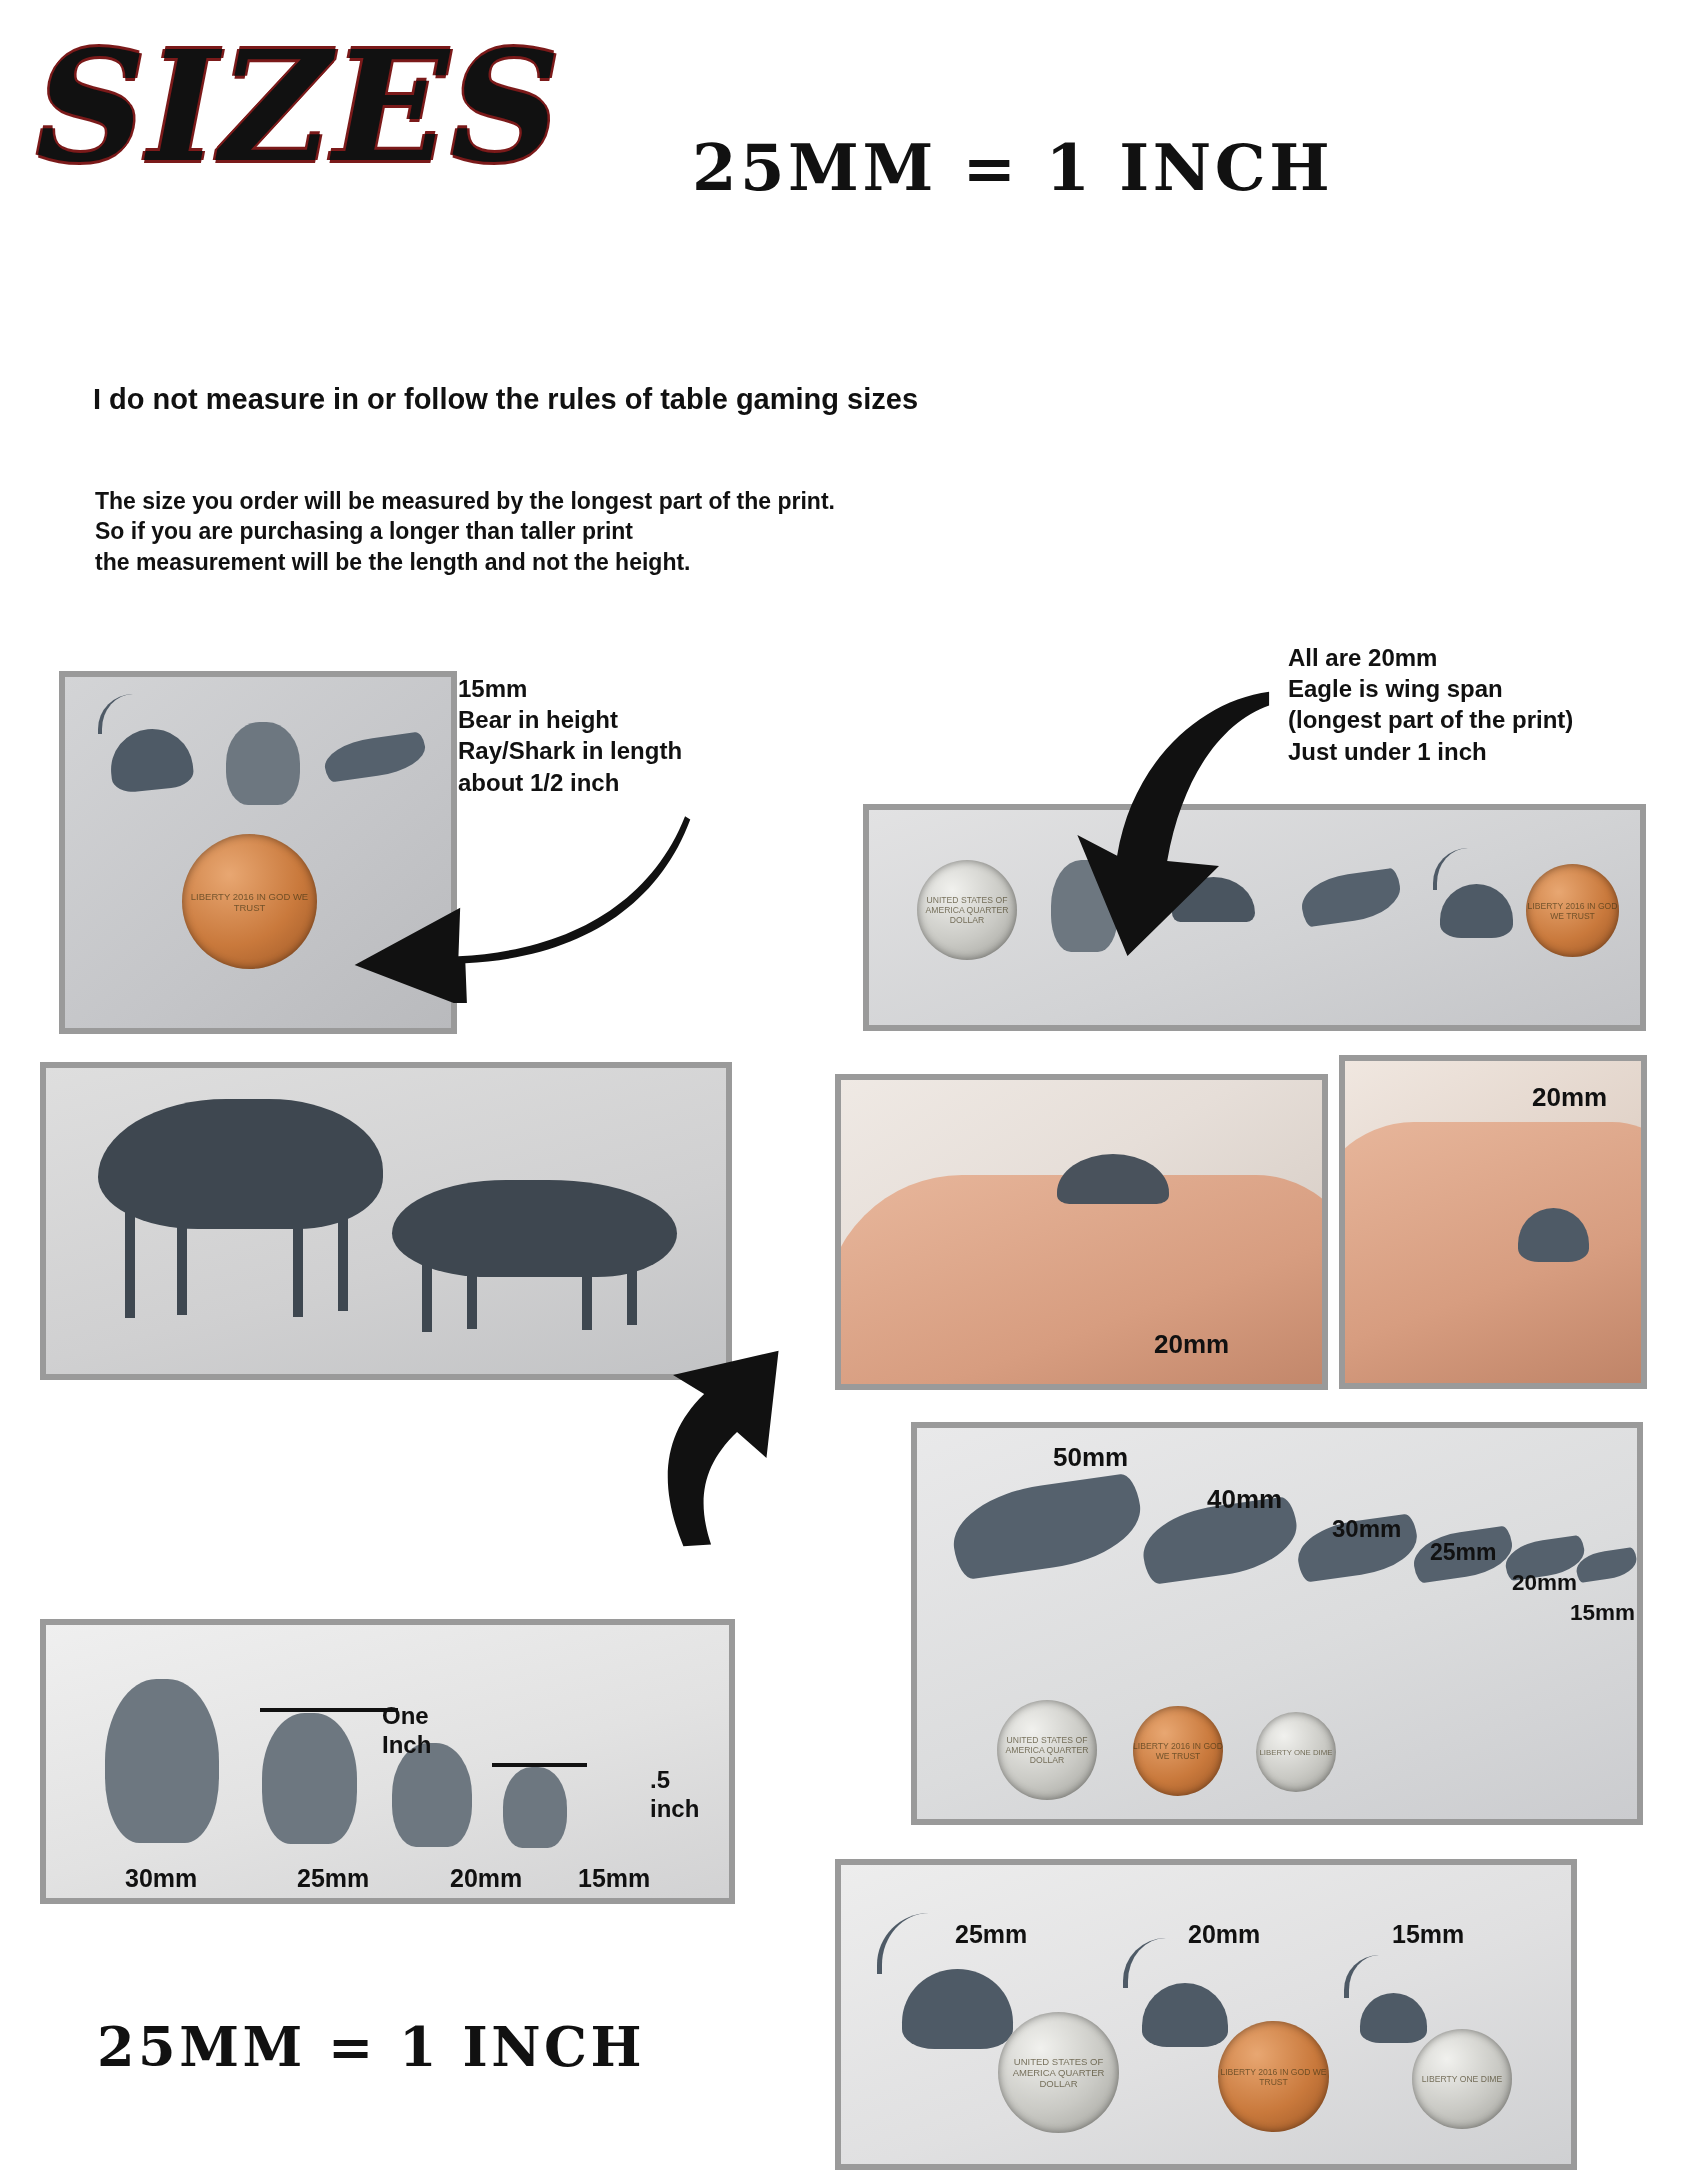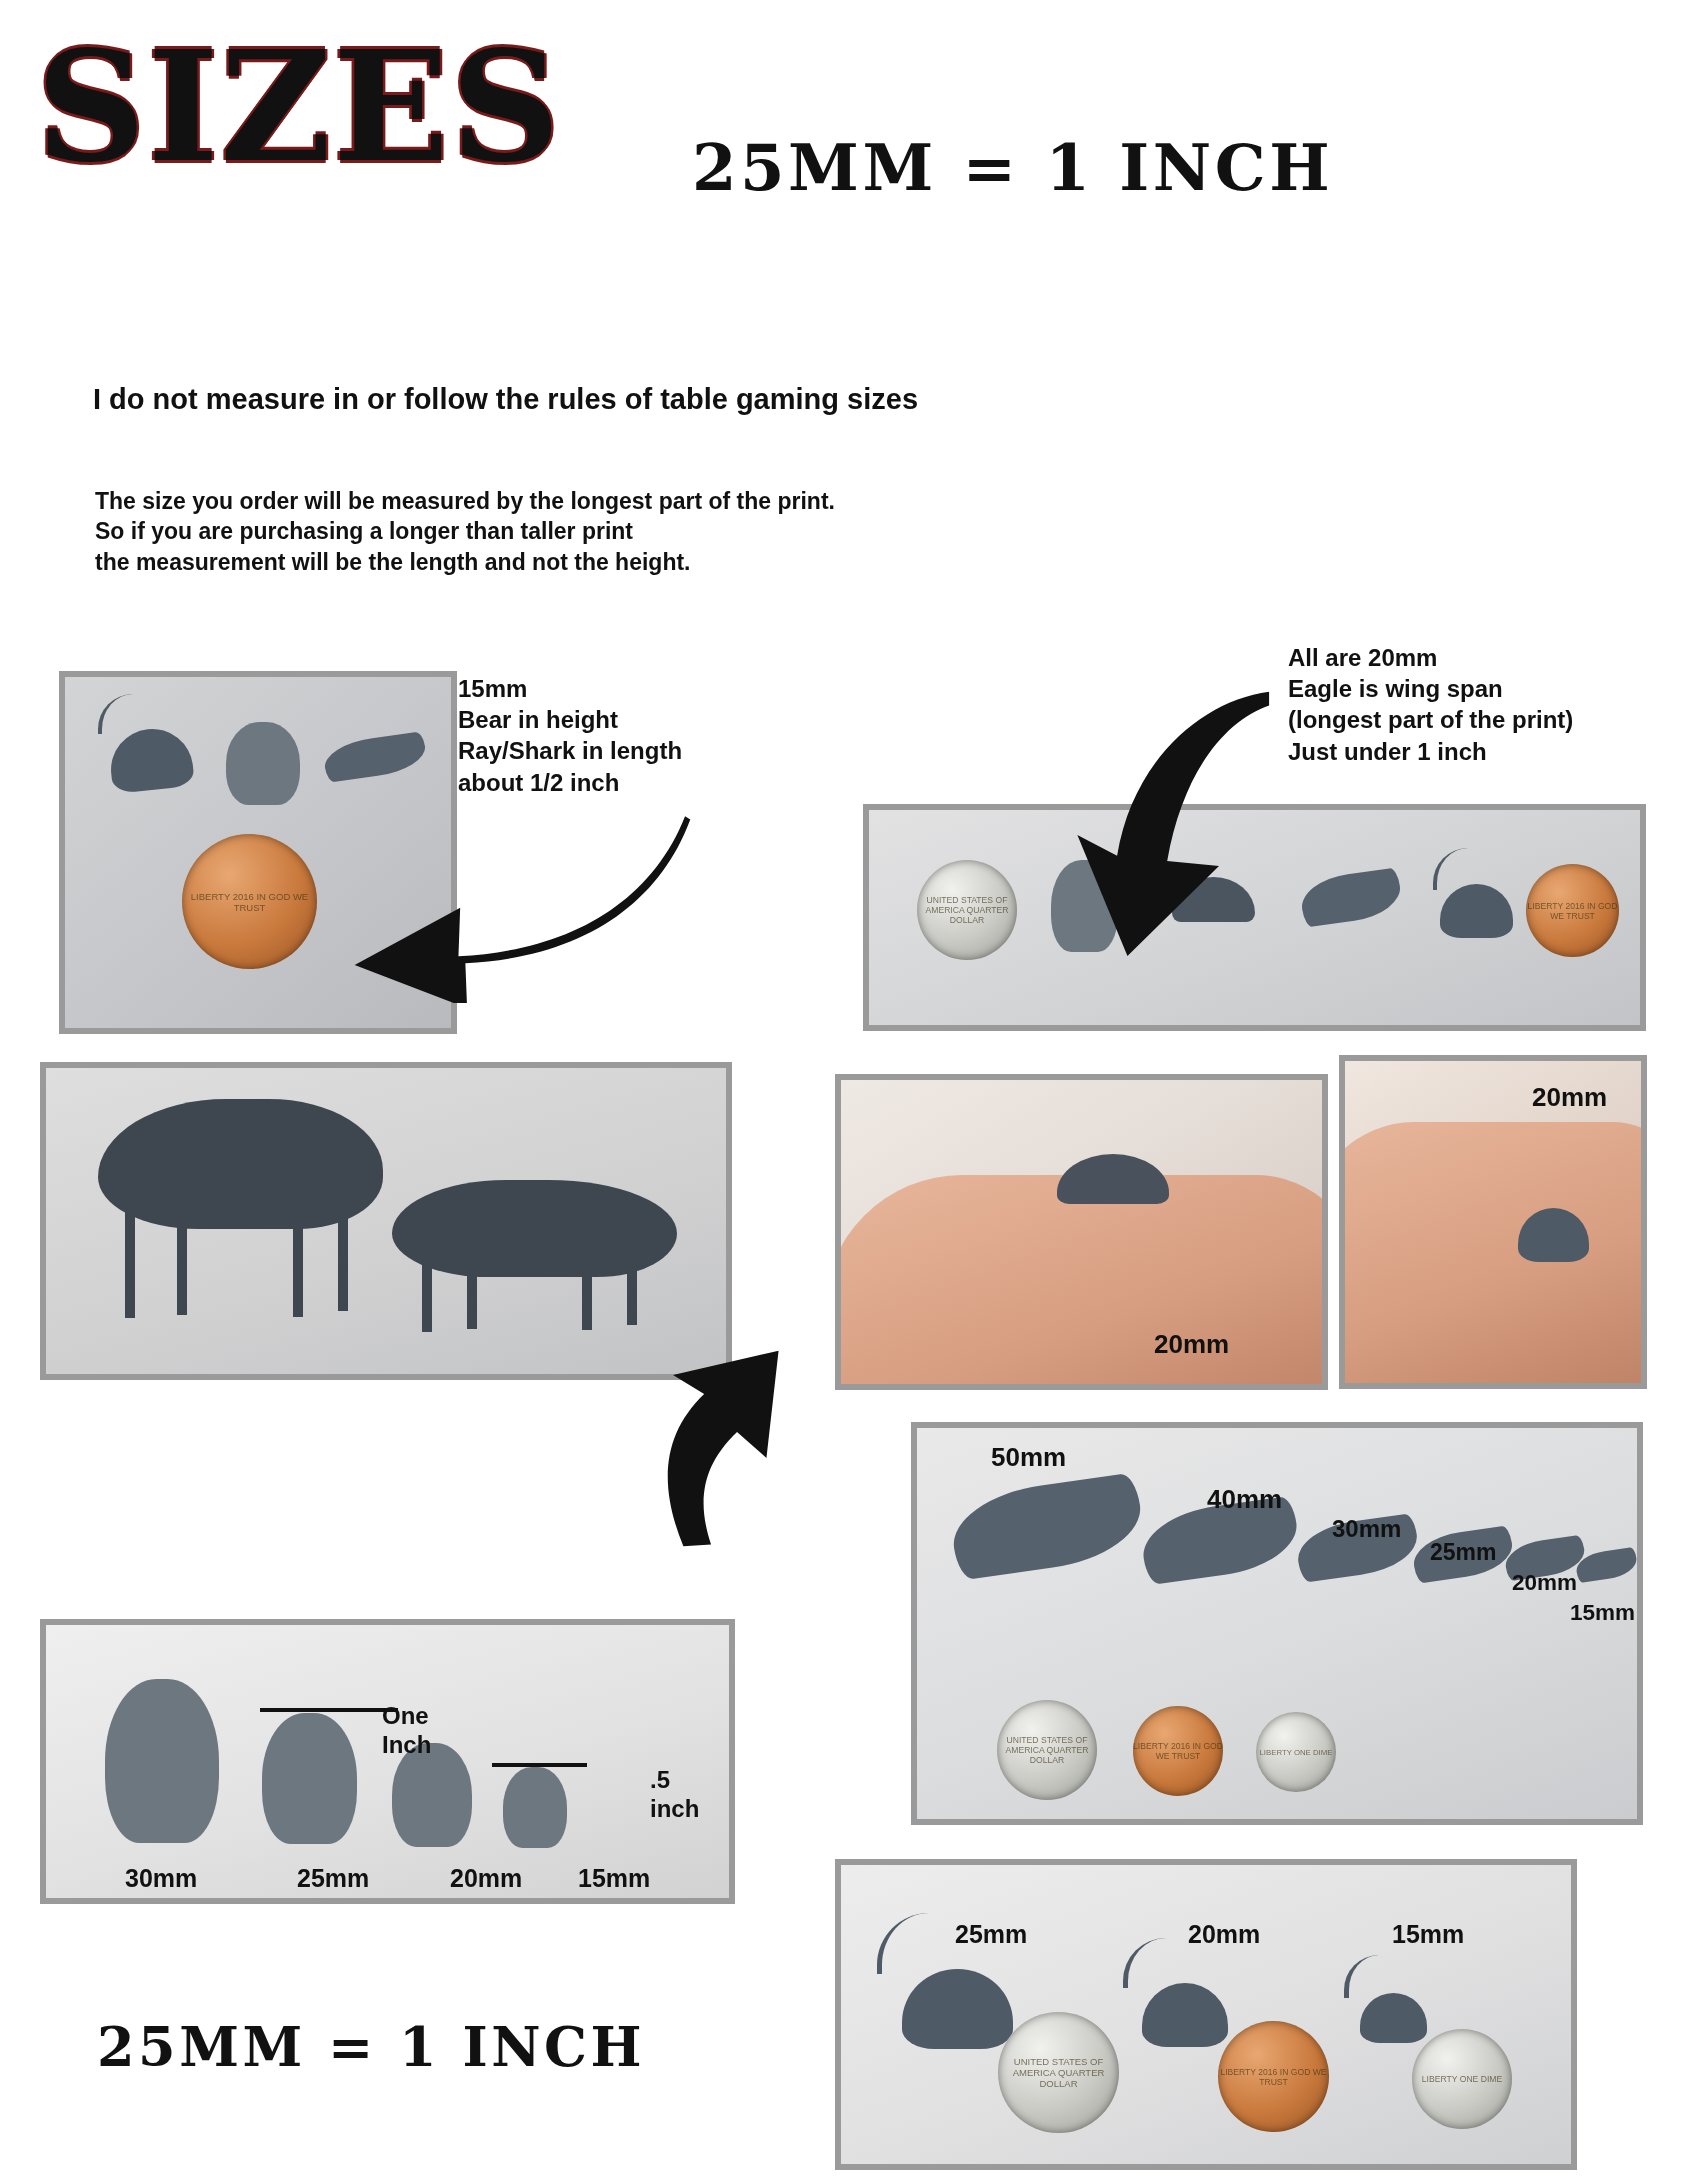--- a/index.html
+++ b/index.html
@@ -16,20 +16,21 @@
   
   .title-sizes{
     position:absolute;left:36px;top:31px;
     font-family:"DejaVu Serif", serif;
     font-weight:bold;
     font-size:152px;
     letter-spacing:1.7px;
     color:#111;
     text-shadow: 2.6px 0 0 #7b1a1a, -2.6px 0 0 #7b1a1a, 0 2.6px 0 #7b1a1a, 0 -2.6px 0 #7b1a1a;
     line-height:1;
+    font-style:italic;
   }
   .title-conv{
     position:absolute;left:692px;top:130px;
     font-family:"DejaVu Serif", serif;
     font-weight:bold;
     font-size:64px;
     letter-spacing:3.5px;
     color:#111;
   }
   .subtitle{
@@ -218,21 +219,21 @@
     <div class="shark" style="left:225px;top:78px;width:156px;height:69px;"></div>
     <div class="shark" style="left:380px;top:93px;width:121px;height:54px;"></div>
     <div class="shark" style="left:496px;top:104px;width:100px;height:45px;"></div>
     <div class="shark" style="left:588px;top:112px;width:80px;height:36px;"></div>
     <div class="shark" style="left:659px;top:123px;width:61px;height:28px;"></div>
 
     <div class="coin silver" style="left:80px;top:272px;width:100px;height:100px;font-size:8.6px;">UNITED STATES OF AMERICA QUARTER DOLLAR</div>
     <div class="coin copper" style="left:216px;top:278px;width:90px;height:90px;font-size:8.6px;">LIBERTY 2016 IN GOD WE TRUST</div>
     <div class="coin silver" style="left:339px;top:284px;width:80px;height:80px;font-size:7.8px;">LIBERTY ONE DIME</div>
   </div>
-  <div class="lbl" style="left:991px;top:1442px;font-size:26px;">50mm</div>
+  <div class="lbl" style="left:1053px;top:1442px;font-size:26px;">50mm</div>
   <div class="lbl" style="left:1207px;top:1484px;font-size:26px;">40mm</div>
   <div class="lbl" style="left:1332px;top:1515px;font-size:24px;">30mm</div>
   <div class="lbl" style="left:1430px;top:1539px;font-size:23px;">25mm</div>
   <div class="lbl" style="left:1512px;top:1570px;font-size:22.5px;">20mm</div>
   <div class="lbl" style="left:1570px;top:1600px;font-size:22.5px;">15mm</div>
 
   <div class="photo" style="left:40px;top:1619px;width:695px;height:285px;">
     <div class="bg" style="background:linear-gradient(165deg,#efefef 0%,#e2e2e2 55%,#d2d2d3 100%);"></div>
     <div class="bear" style="left:59px;top:54px;width:114px;height:164px;"></div>
     <div class="bear" style="left:216px;top:88px;width:95px;height:131px;"></div>

